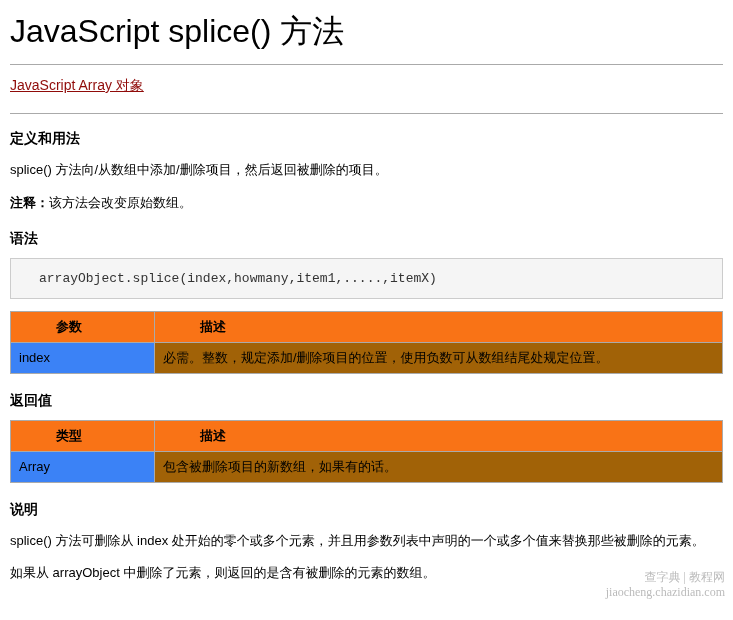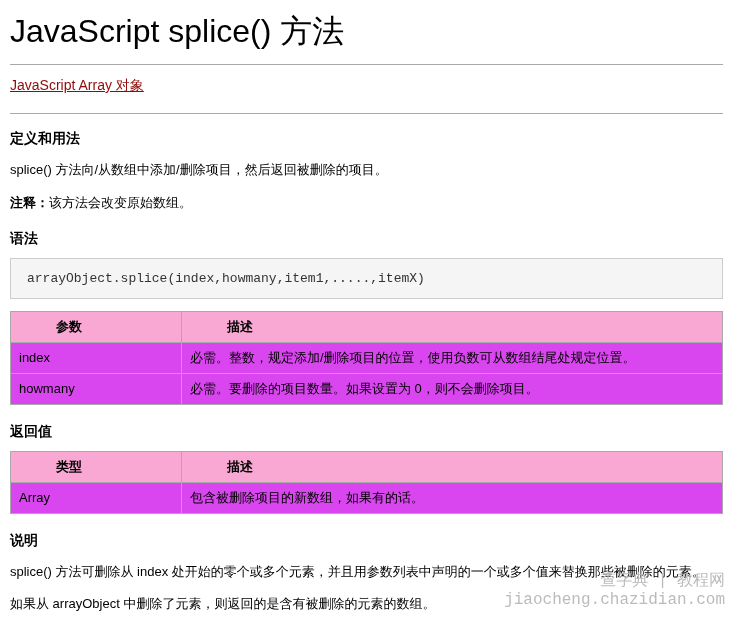--- a/index.html
+++ b/index.html
@@ -41,59 +41,59 @@
   p {
     margin: 12px 0;
     line-height: 1.6;
   }
   .note-label {
     font-weight: bold;
   }
   pre.code {
     background: #f5f5f5;
     border: 1px solid #ccc;
-    padding: 12px 16px;
+    padding: 12px 28px;
     margin: 8px 0 12px 0;
     font-family: "Courier New", monospace;
     font-size: 13px;
     color: #333;
   }
   table {
     width: 100%;
     border-collapse: collapse;
     margin: 0 0 18px 0;
   }
   th, td {
     border: 1px solid #aaa;
     padding: 6px 8px;
     text-align: left;
     font-size: 13px;
   }
   th {
-    background: #f9a8d4;
+    background: #f97316;
     font-weight: bold;
     padding-left: 45px;
   }
   td.col1 {
-    width: 171px;
-    background: #d946ef;
+    width: 144px;
+    background: #3b82f6;
   }
   td.col2 {
-    background: #d946ef;
+    background: #a16207;
   }
   .watermark {
     position: fixed;
     right: 8px;
-    bottom: 10px;
-    font-size: 16px;
+    bottom: 21px;
+    font-size: 12px;
     color: #bbb;
     text-align: right;
     line-height: 1.2;
     pointer-events: none;
-    font-family: Liberation Mono, monospace;
+    font-family: Liberation Serif, serif;
   }
 </style>
 </head>
 <body>
 
 
 
 <h1>JavaScript splice() 方法</h1>
 <div class="title-rule"></div>
 
@@ -115,24 +115,20 @@
     <tr>
       <th>参数</th>
       <th>描述</th>
     </tr>
   </thead>
   <tbody>
     <tr>
       <td class="col1">index</td>
       <td class="col2">必需。整数，规定添加/删除项目的位置，使用负数可从数组结尾处规定位置。</td>
     </tr>
-    <tr>
-      <td class="col1">howmany</td>
-      <td class="col2">必需。要删除的项目数量。如果设置为 0，则不会删除项目。</td>
-    </tr>
   </tbody>
 </table>
 
 <h2>返回值</h2>
 
 <table>
   <thead>
     <tr>
       <th>类型</th>
       <th>描述</th>

